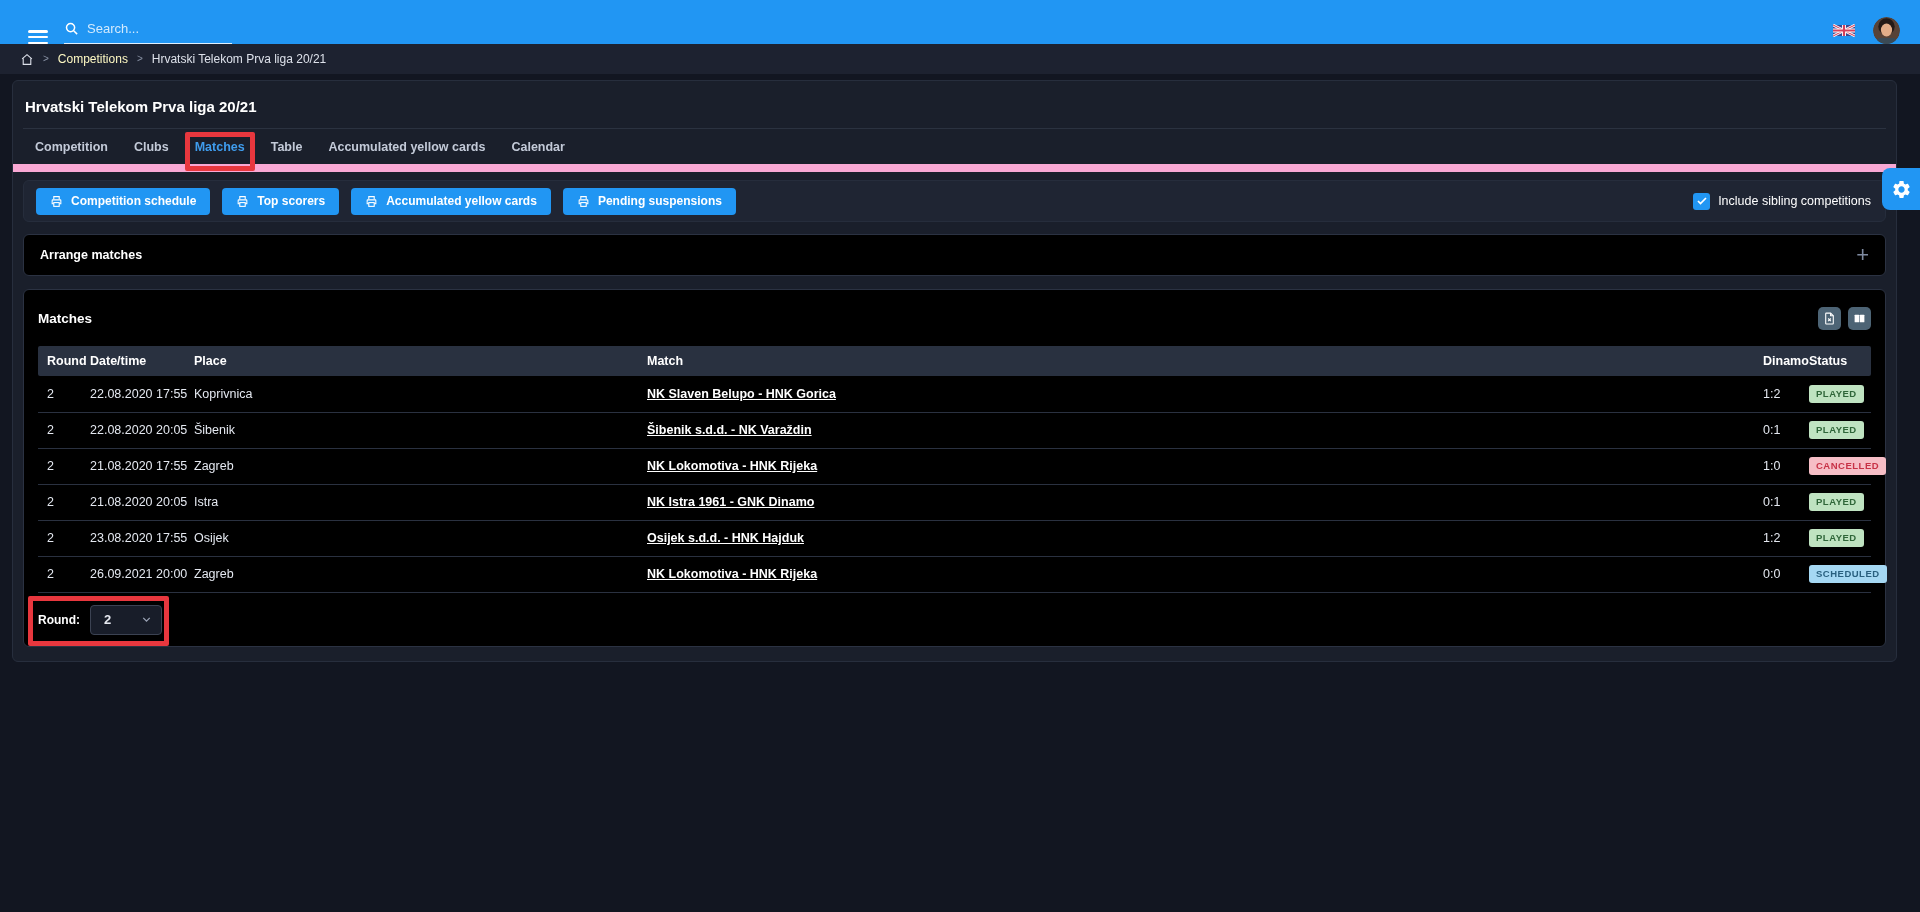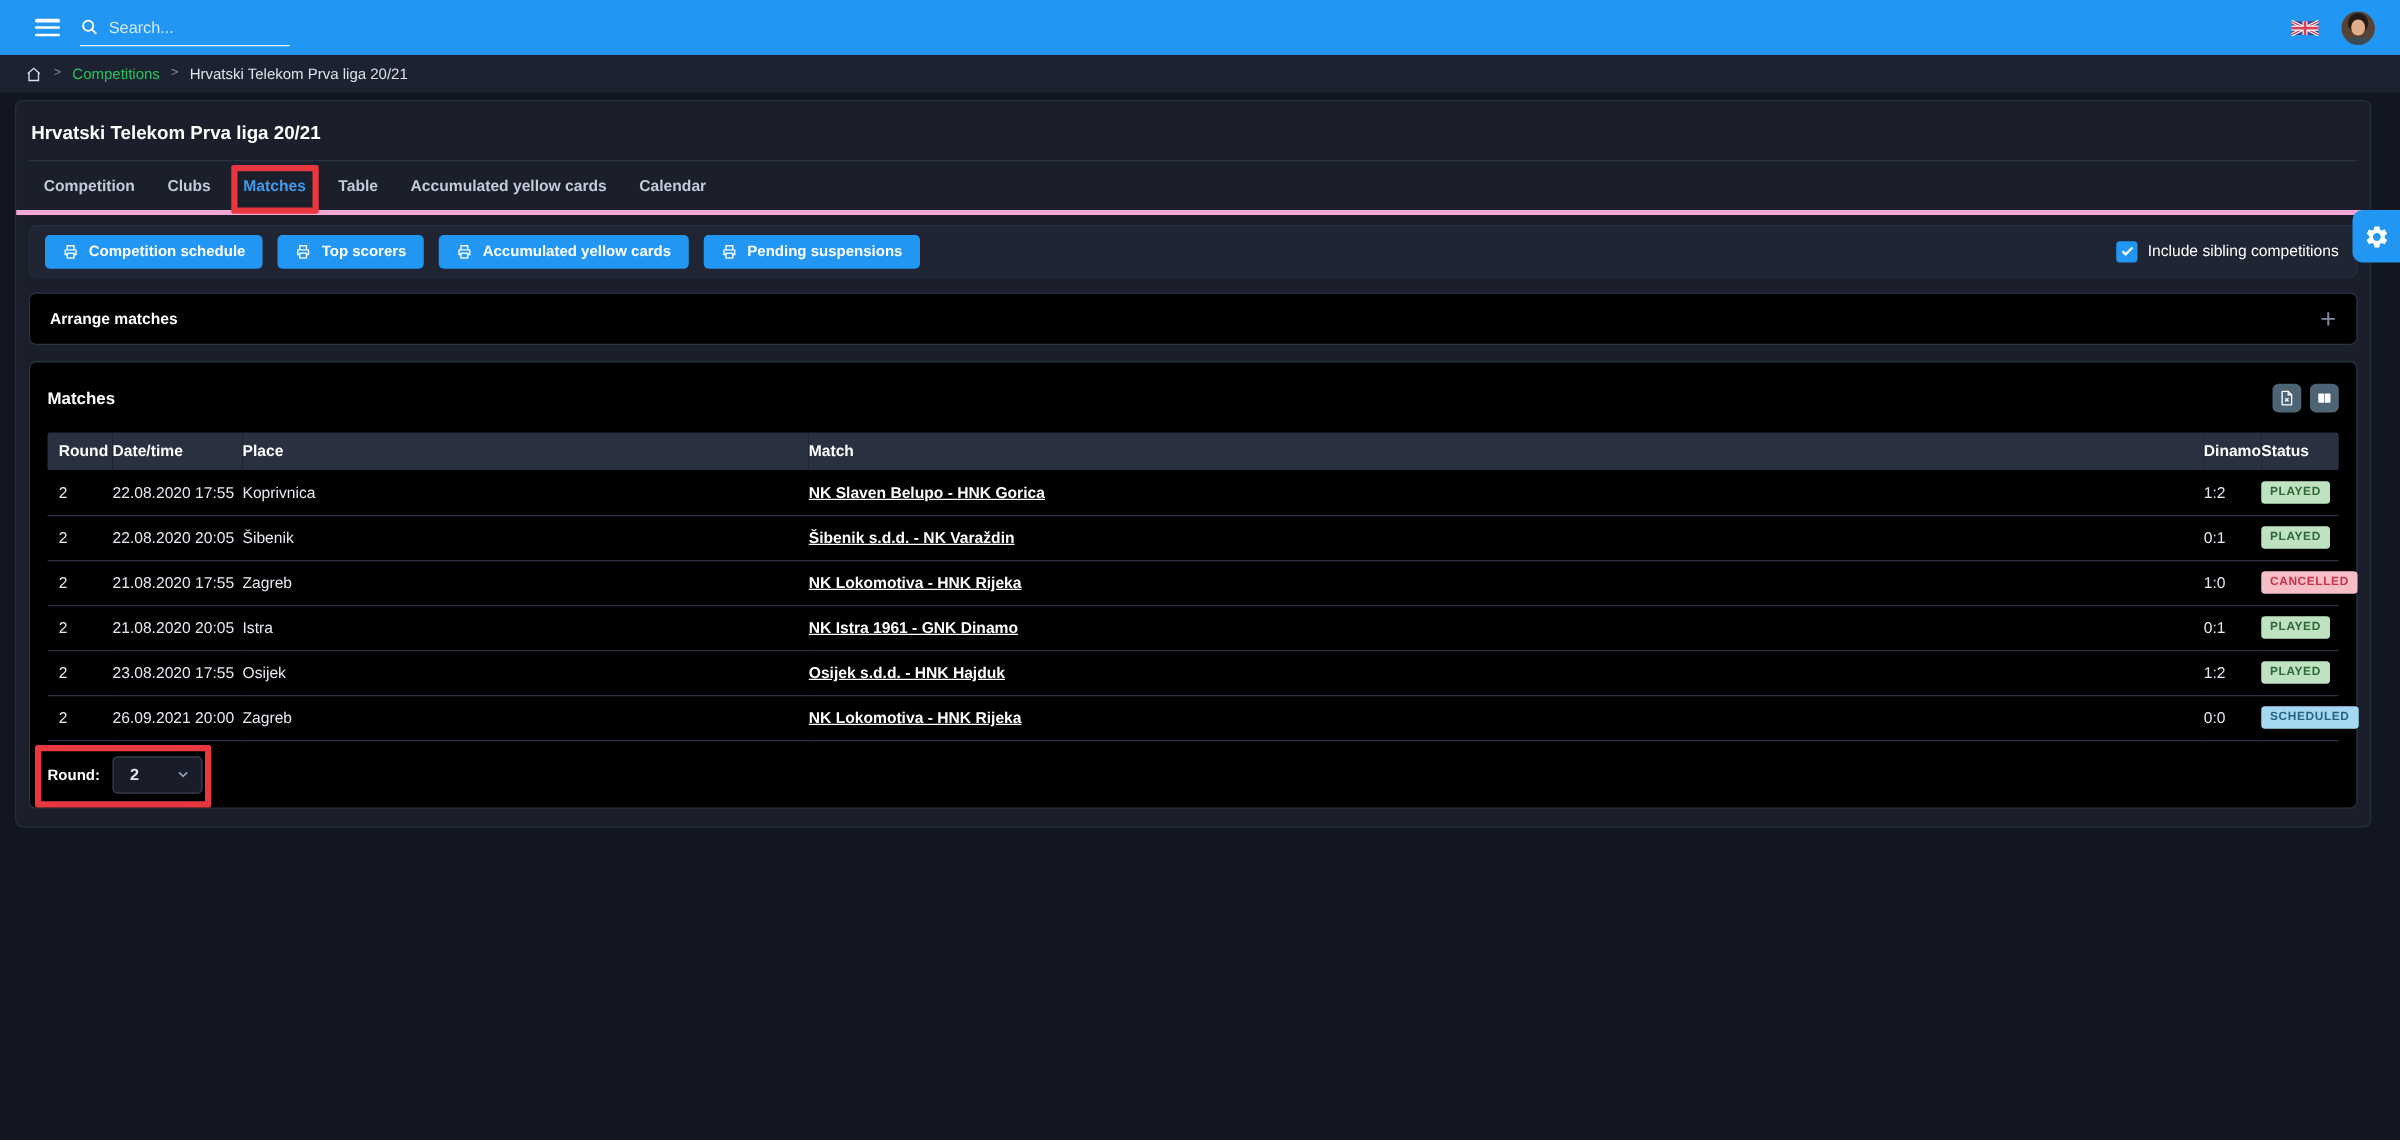--- a/index.html
+++ b/index.html
@@ -8,21 +8,21 @@
     font-family: "Liberation Sans", sans-serif;
     background: #121621;
     color: #e6e9f0;
   }
   .viewport { position:relative; width:1920px; height:912px; }
 
   
   .topbar {
     position:absolute; left:0; top:0; width:1920px; height:44px;
     background: var(--accent, #2196f3);
-    display:flex; align-items:center;
+    display:flex; align-items:flex-end;
   }
   .hamburger { margin-left:28px; width:20px; height:14px; display:flex; flex-direction:column; justify-content:space-between; cursor:pointer; }
   .hamburger span { display:block; height:2.5px; border-radius:2px; background:#fff; }
   .searchbox {
     margin-left:16px; width:168px; height:30px;
     display:flex; align-items:center; gap:8px;
     border-bottom:1px solid rgba(255,255,255,.85);
   }
   .searchbox svg { flex:0 0 auto; }
   .searchbox input {
@@ -35,31 +35,31 @@
   .flag { width:22px; height:15px; border-radius:2px; overflow:hidden; display:block; cursor:pointer; }
   .avatar { width:27px; height:27px; border-radius:50%; overflow:hidden; display:block; cursor:pointer; }
 
   
   .breadcrumb {
     position:absolute; left:0; top:44px; width:1920px; height:30px;
     background:#1d2230; display:flex; align-items:center; gap:9px;
     padding-left:20px; font-size:12px; color:#dde1ea;
   }
   .breadcrumb .sep { color:#8a93a5; font-size:10px; transform:translateY(-1px); }
-  .breadcrumb a { color:#22c55e; text-decoration:none; cursor:pointer; }
+  .breadcrumb a { color:#fef9c3; text-decoration:none; cursor:pointer; }
 
   
   .main-card {
     position:absolute; left:12px; top:80px; width:1885px; height:582px;
     background:#1a1f2b; border:1px solid #272e3d; border-radius:6px;
   }
   .page-title { padding:16px 12px 0 12px; font-size:15px; font-weight:bold; color:#fff; line-height:20px; }
   .title-divider { margin:11px 10px 0 10px; border-top:1px solid #2b3240; }
 
-  .tabs { display:flex; align-items:center; gap:26px; height:43px; padding-left:22px; border-bottom:4px solid #f9a8d4; }
+  .tabs { display:flex; align-items:center; gap:26px; height:43px; padding-left:22px; border-bottom:8px solid #f9a8d4; }
   .tab { font-size:12.5px; font-weight:bold; color:#c3cad8; cursor:pointer; white-space:nowrap; }
   .tab.active { color:#3f9ced; }
 
   .toolbar {
     margin:8px 10px 0 10px; height:42px; border-radius:6px;
     background:#1f2533; border:1px solid #262d3c;
     display:flex; align-items:center; padding:0 14px 0 12px;
   }
   .toolbar .btn-row { display:flex; gap:12px; }
   .blue-btn {

